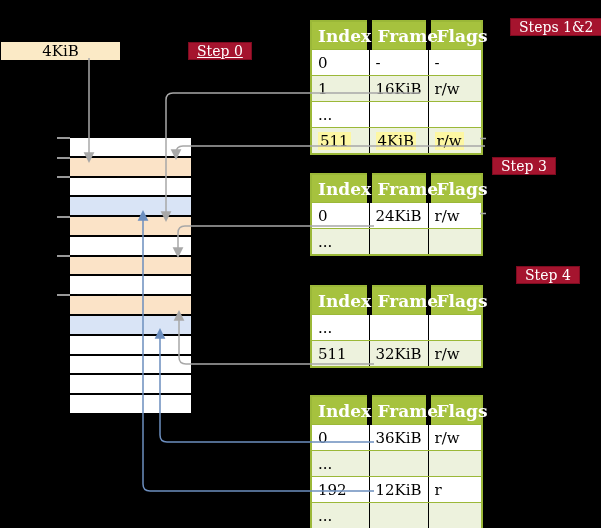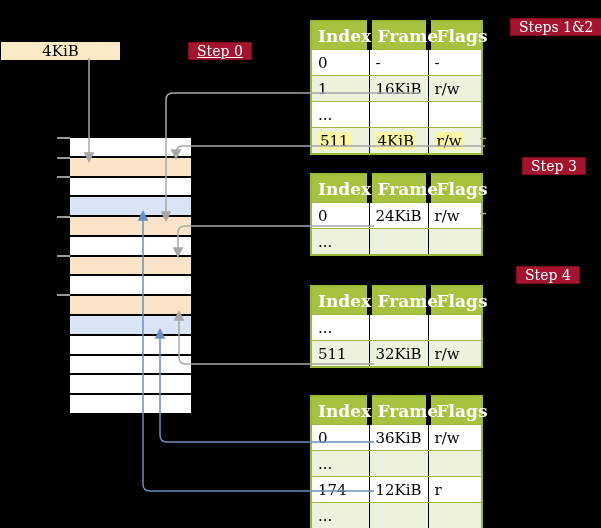--- a/index.html
+++ b/index.html
@@ -30,21 +30,21 @@
     text-align:center;
   }
   
   .step-label{
     position:absolute;height:18px;line-height:17px;padding:0 8px;
     background:var(--step_label_red);border:1px solid var(--step_label_border);
     border-radius:0;color:#fff;font-size:14px;white-space:nowrap;box-sizing:border-box;
   }
   #step0{left:188px;top:42px;text-decoration:underline;}
   #steps12{left:510px;top:18px;}
-  #step3{left:522px;top:157px;}
+  #step3{left:492px;top:157px;}
   #step4{left:516px;top:266px;}
   
   #memory{
     position:absolute;left:70px;top:138px;width:121px;height:275px;
     display:flex;flex-direction:column;
   }
   .mem-row{flex:1;box-sizing:border-box;}
   .mem-row + .mem-row{border-top:2px solid #000;}
   .mem-row.white{background:var(--memory_white);}
   .mem-row.orange{background:var(--memory_orange);}
@@ -213,21 +213,21 @@
       <td>0</td>
       <td>36KiB</td>
       <td>r/w</td>
     </tr>
     <tr class="shade">
       <td>...</td>
       <td></td>
       <td></td>
     </tr>
     <tr>
-      <td>174</td>
+      <td>192</td>
       <td>12KiB</td>
       <td>r</td>
     </tr>
     <tr class="shade">
       <td>...</td>
       <td></td>
       <td></td>
     </tr>
   </tbody>
     </table>

